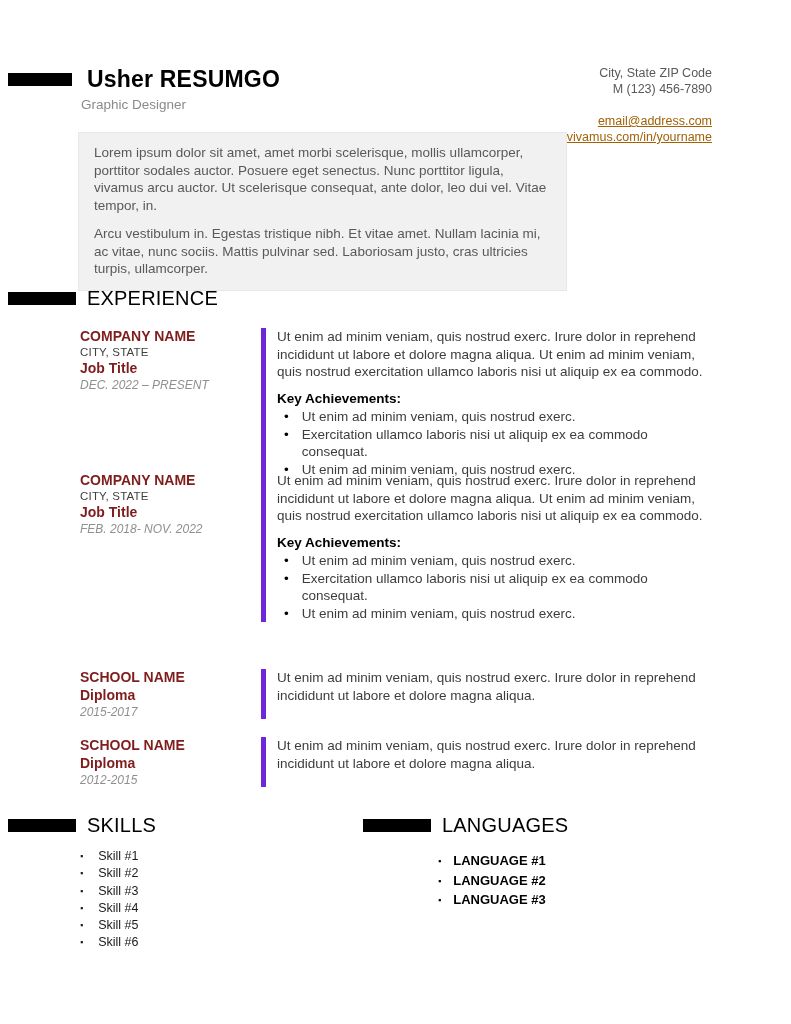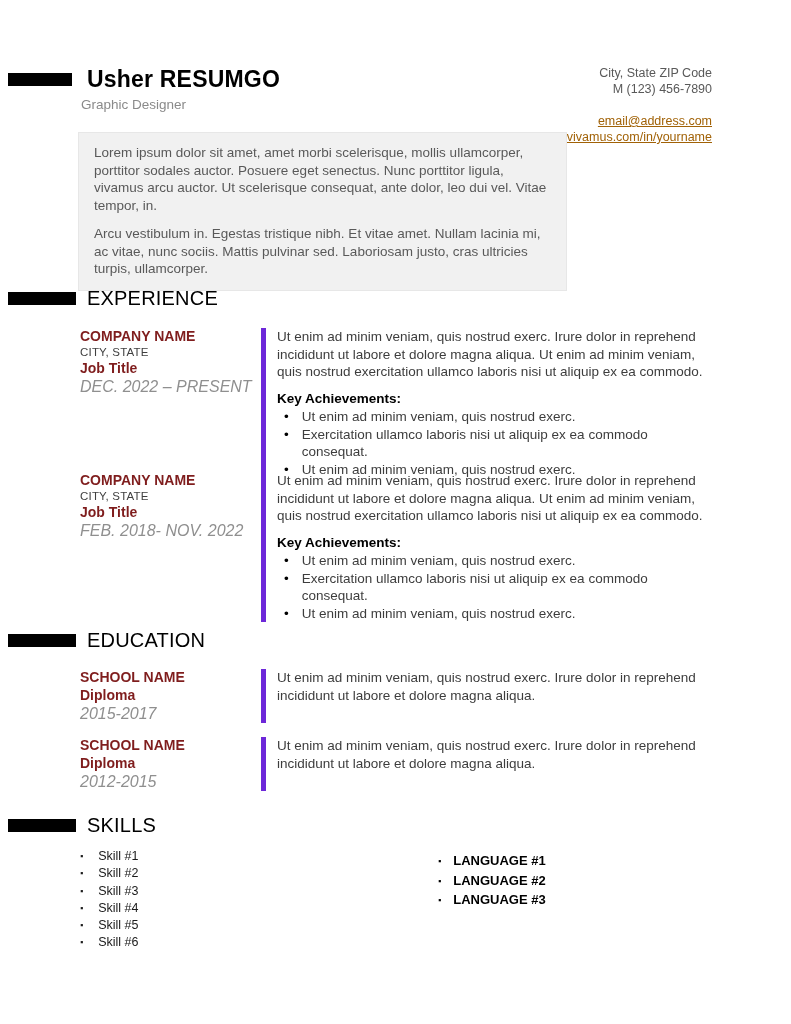--- a/index.html
+++ b/index.html
@@ -38,21 +38,21 @@
   .section-title { margin-left: 11px; font-size: 20px; font-weight: normal; color: #000; letter-spacing: 0.2px; }
   .head-exp { position: absolute; top: 287px; left: 8px; }
   .head-edu { position: absolute; top: 629px; left: 8px; }
   .head-skills { position: absolute; top: 814px; left: 8px; }
   .head-langs { position: absolute; top: 814px; left: 363px; }
 
   
   .entry { position: absolute; left: 80px; right: 79px; display: grid; grid-template-columns: 181px 1fr; }
   .entry-left .company, .entry-left .role { font-size: 14px; font-weight: bold; color: #7f1d1d; margin-bottom: 2px; }
   .entry-left .loc { font-size: 11.5px; color: #404040; margin-bottom: 2px; letter-spacing: 0.2px; }
-  .entry-left .dates { font-size: 16px; font-style: italic; color: #8f8f8f; margin-top: 1px; }
+  .entry-left .dates { font-size: 12px; font-style: italic; color: #8f8f8f; margin-top: 1px; }
   .entry-right { border-left: 5px solid #6d28d9; padding-left: 11px; font-size: 13.5px; line-height: 17.5px; color: #3d3d3d; }
   .entry-right .ach-label { font-weight: bold; color: #000; margin-top: 9px; }
   .entry-right ul { list-style: none; margin-top: 1px; }
   .entry-right li { display: flex; }
   .entry-right li::before { content: "\2022"; margin-left: 7px; margin-right: 13px; color: #000; }
   .edu .entry-right { min-height: 50px; }
 
   .exp-1 { top: 328px; }
   .exp-2 { top: 472px; }
   .edu-1 { top: 669px; }
@@ -137,24 +137,20 @@
         <li>
             <span>Exercitation ullamco laboris nisi ut aliquip ex ea commodo consequat.</span>
           </li>
         <li>
             <span>Ut enim ad minim veniam, quis nostrud exerc.</span>
           </li>
       </ul>
     </div>
   </div>
 
-  <div class="section-head head-edu">
-    <div class="section-bar"></div>
-    <div class="section-title">EDUCATION</div>
-  </div>
 
   <div class="entry edu edu-1">
     <div class="entry-left">
       <div class="company">SCHOOL NAME</div>
       <div class="role">Diploma</div>
       <div class="dates">2015-2017</div>
     </div>
     <div class="entry-right">
       <p class="desc">Ut enim ad minim veniam, quis nostrud exerc. Irure dolor in reprehend incididunt ut labore et dolore magna aliqua.</p>
     </div>
@@ -189,20 +185,24 @@
         <span>Skill #4</span>
       </li>
     <li>
         <span>Skill #5</span>
       </li>
     <li>
         <span>Skill #6</span>
       </li>
   </ul>
 
+  <div class="section-head head-langs">
+    <div class="section-bar"></div>
+    <div class="section-title">LANGUAGES</div>
+  </div>
   <ul class="plain-list langs-list">
     <li>
         <span>LANGUAGE #1</span>
       </li>
     <li>
         <span>LANGUAGE #2</span>
       </li>
     <li>
         <span>LANGUAGE #3</span>
       </li>

